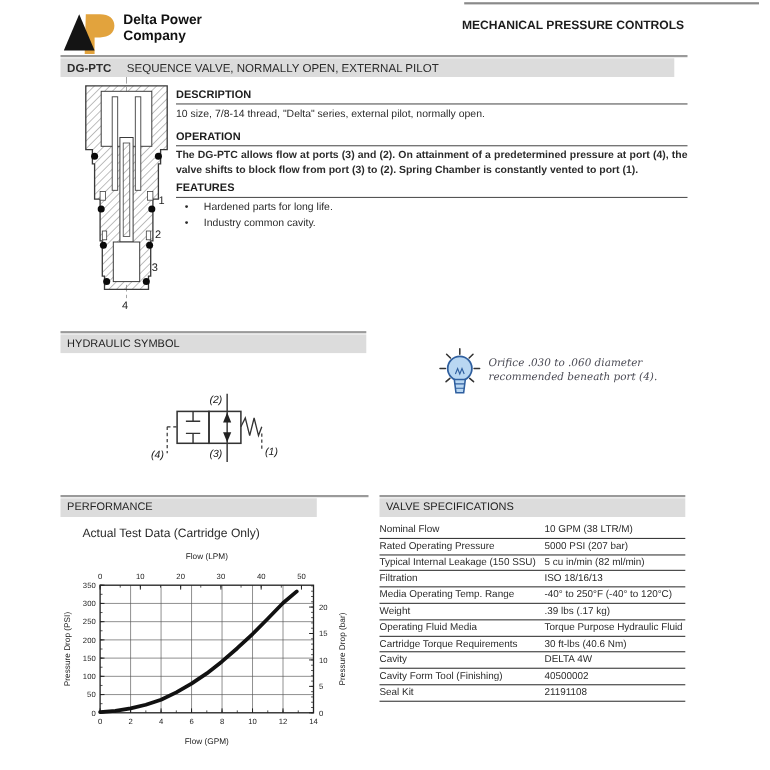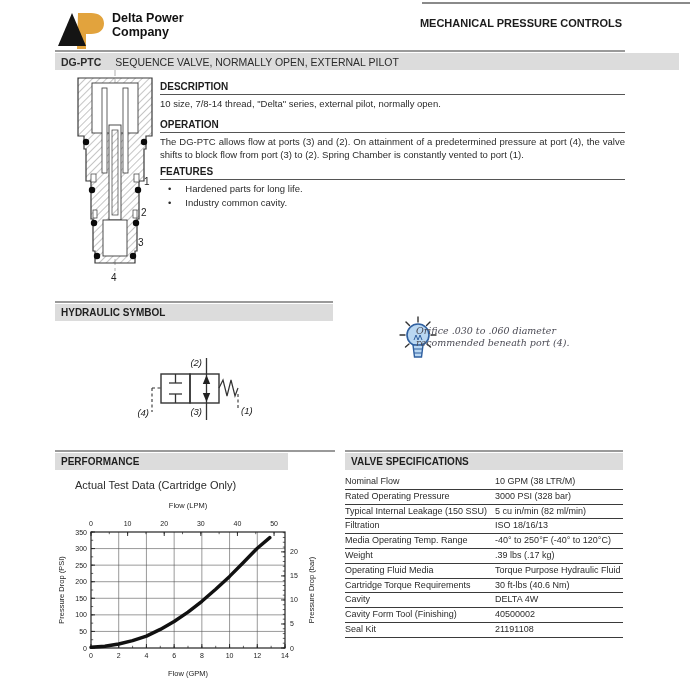--- a/index.html
+++ b/index.html
@@ -2,33 +2,33 @@
 <html><head>
 <meta charset="utf-8">
 <style>
   html,body{margin:0;padding:0;}
   body{width:700px;height:700px;position:relative;background:#ffffff;
        font-family:"Liberation Sans", sans-serif;color:#2b2b2b;overflow:hidden;}
   .abs{position:absolute;}
   .rule{position:absolute;background:#8a8a8a;height:2px;}
   .secline{position:absolute;background:#9a9a9a;height:2px;}
   .bar{position:absolute;background:#dcdcdc;height:17px;display:flex;align-items:center;
-       padding-left:6px;box-sizing:border-box;font-weight:bold;font-size:10px;color:#1e1e1e;}
+       padding-left:6px;box-sizing:border-box;font-weight:normal;font-size:10px;color:#1e1e1e;}
   .logo-text{position:absolute;left:112px;top:12px;font-weight:bold;font-size:12.5px;line-height:13.5px;color:#111;}
   .mech{position:absolute;left:380px;top:17px;width:242px;text-align:right;font-weight:bold;font-size:11px;color:#1c1c1c;}
-  .titlebar{position:absolute;left:55px;top:53px;width:624px;height:17px;background:#dcdcdc;
+  .titlebar{position:absolute;left:55px;top:53px;width:558px;height:17px;background:#dcdcdc;
        display:flex;align-items:center;padding-left:6px;box-sizing:border-box;font-size:10.5px;}
   .titlebar .model{font-weight:bold;margin-right:14px;}
   .rcol-head{position:absolute;left:160px;width:465px;font-weight:bold;font-size:10px;
        border-bottom:1.5px solid #555;padding-bottom:2px;color:#1d1d1d;}
   .body-text{position:absolute;left:160px;width:465px;font-size:9.5px;line-height:13px;}
-  .just{text-align:justify;}
+  .just{text-align:justify;font-weight:bold;}
   ul.features{position:absolute;left:162px;margin:0;padding:0;list-style:none;font-size:9.5px;line-height:13.5px;}
   ul.features li::before{content:"•";margin-right:14px;margin-left:6px;}
-  .note{position:absolute;left:416px;top:325px;width:205px;font-family:"DejaVu Serif", serif;
+  .note{position:absolute;left:444px;top:325px;width:205px;font-family:"DejaVu Serif", serif;
        font-style:italic;font-size:9.5px;line-height:12px;color:#4b4b55;}
   .subtitle{position:absolute;left:75px;top:479px;font-size:11px;}
   .spec-table{position:absolute;left:345px;top:475px;width:278px;}
   .spec-row{position:relative;height:13.8px;line-height:13.8px;border-bottom:1px solid #3a3a3a;font-size:9px;white-space:nowrap;}
   .spec-row .val{position:absolute;left:150px;}
   svg text{font-family:"Liberation Sans", sans-serif;}
 </style>
 </head>
 <body>
 
@@ -289,21 +289,21 @@
     <text x="9" y="92" text-anchor="middle" font-size="7.5" fill="#222" transform="rotate(-90 9 92)">Pressure Drop (PSI)</text>
     <text x="259" y="92" text-anchor="middle" font-size="7.5" fill="#222" transform="rotate(-90 259 92)">Pressure Drop (bar)</text>
   </svg>
 
 <div class="secline" style="left:345px;top:450px;width:278px;"></div>
 <div class="bar" style="left:345px;top:453px;width:278px;">
   <span>VALVE SPECIFICATIONS</span>
 </div>
 <div class="spec-table">
   <div class="spec-row"><span>Nominal Flow</span><span class="val">10 GPM (38 LTR/M)</span></div>
-  <div class="spec-row"><span>Rated Operating Pressure</span><span class="val">3000 PSI (328 bar)</span></div>
+  <div class="spec-row"><span>Rated Operating Pressure</span><span class="val">5000 PSI (207 bar)</span></div>
   <div class="spec-row"><span>Typical Internal Leakage (150 SSU)</span><span class="val">5 cu in/min (82 ml/min)</span></div>
   <div class="spec-row"><span>Filtration</span><span class="val">ISO 18/16/13</span></div>
   <div class="spec-row"><span>Media Operating Temp. Range</span><span class="val">-40° to 250°F (-40° to 120°C)</span></div>
   <div class="spec-row"><span>Weight</span><span class="val">.39 lbs (.17 kg)</span></div>
   <div class="spec-row"><span>Operating Fluid Media</span><span class="val">Torque Purpose Hydraulic Fluid</span></div>
   <div class="spec-row"><span>Cartridge Torque Requirements</span><span class="val">30 ft-lbs (40.6 Nm)</span></div>
   <div class="spec-row"><span>Cavity</span><span class="val">DELTA 4W</span></div>
   <div class="spec-row"><span>Cavity Form Tool (Finishing)</span><span class="val">40500002</span></div>
   <div class="spec-row"><span>Seal Kit</span><span class="val">21191108</span></div>
 </div>

